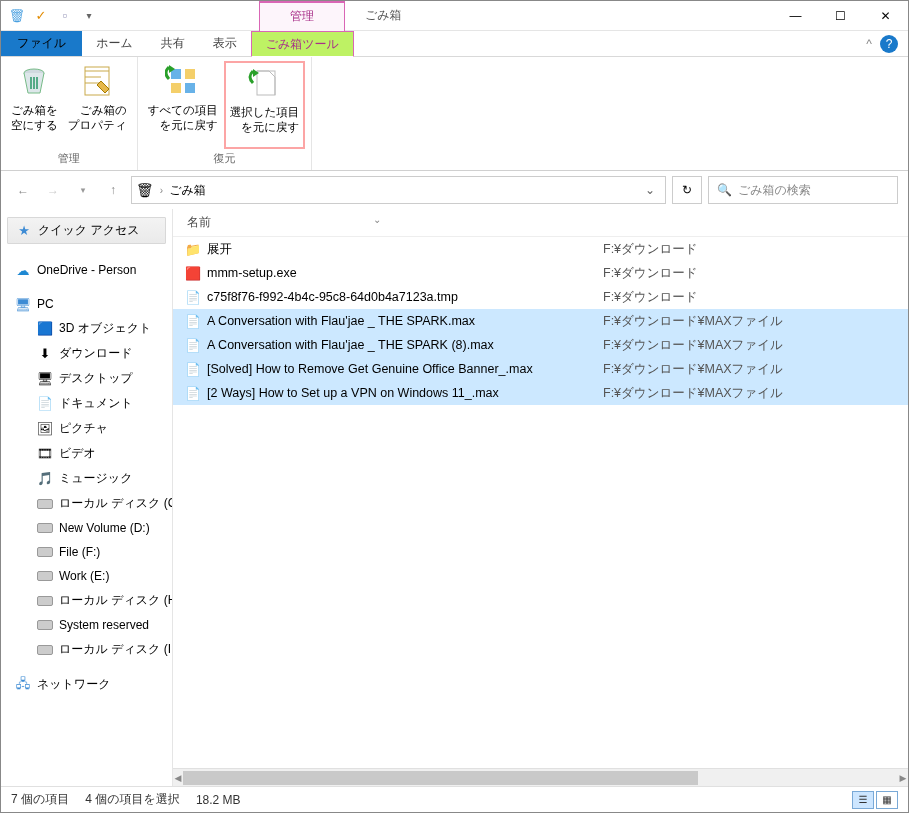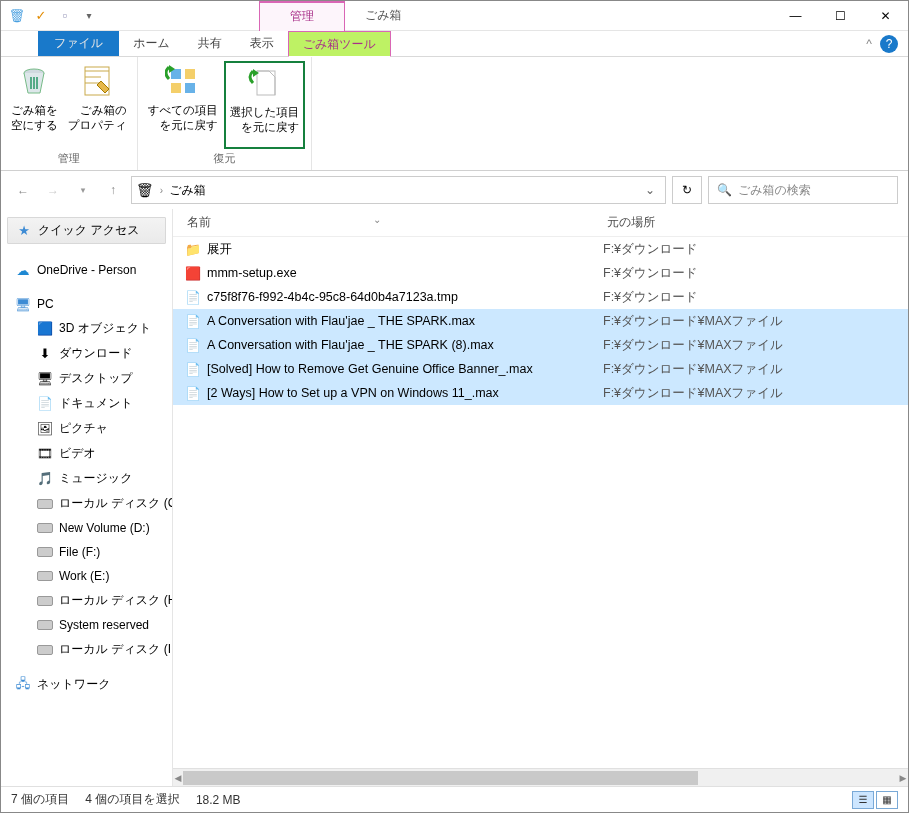--- a/index.html
+++ b/index.html
@@ -10,33 +10,33 @@
   .titlebar-left { display: flex; align-items: center; gap: 4px; padding-left: 6px; }
   .qat-icon { width: 20px; height: 20px; display: flex; align-items: center; justify-content: center; font-size: 13px; }
   .title-tab { height: 30px; padding: 0 30px; display: flex; align-items: center; border-left: 1px solid #d966b5; border-right: 1px solid #d966b5; border-top: 2px solid #d966b5; background: #fdf5fb; color: #a83089; margin-left: 160px; }
   .title-text { padding: 0 20px; color: #555; }
   .win-controls { margin-left: auto; display: flex; }
   .win-btn { width: 45px; height: 30px; display: flex; align-items: center; justify-content: center; font-size: 12px; }
   
   
   .ribbon-tabs { height: 26px; display: flex; align-items: stretch; background: #fff; border-bottom: 1px solid #d9d9d9; }
   .ribbon-tab { padding: 0 14px; display: flex; align-items: center; color: #444; font-size: 12px; }
-  .ribbon-tab.file { background: #1979ca; color: #e5e5e5; padding: 0 16px; margin-left: 37px; }
+  .ribbon-tab.file { background: #1979ca; color: #000000; padding: 0 16px; }
   .ribbon-tab.active { border: 1px solid #d966b5; border-bottom: 1px solid #fff; margin-bottom: -1px; background: #bef264; color: #a83089; }
   .ribbon-right { margin-left: auto; display: flex; align-items: center; gap: 8px; padding-right: 10px; }
   .help-icon { width: 18px; height: 18px; border-radius: 50%; background: #1979ca; color: #fff; display: flex; align-items: center; justify-content: center; font-size: 12px; }
   
   
   .ribbon { height: 114px; display: flex; background: #fff; border-bottom: 1px solid #d0d0d0; }
   .ribbon-group { display: flex; flex-direction: column; align-items: center; border-right: 1px solid #e5e5e5; padding: 4px 6px 2px; }
   .ribbon-group-body { display: flex; flex: 1; align-items: flex-start; gap: 2px; }
   .ribbon-btn { display: flex; flex-direction: column; align-items: center; justify-content: flex-start; padding: 2px 4px; font-size: 11.5px; line-height: 1.3; text-align: right; height: 88px; }
   .ribbon-btn-icon { width: 36px; height: 36px; display: flex; align-items: center; justify-content: center; margin-bottom: 4px; }
   .ribbon-group-label { font-size: 11px; color: #666; padding: 2px 0; }
-  .ribbon-btn.highlighted { border: 2px solid #15803d; }
+  .ribbon-btn.highlighted { border: 2px solid #fca5a5; }
   
   
   .addressbar { height: 38px; display: flex; align-items: center; padding: 4px 10px; gap: 6px; }
   .nav-btn { width: 24px; height: 24px; display: flex; align-items: center; justify-content: center; color: #888; }
   .addr-box { flex: 1; height: 28px; border: 1px solid #ccc; display: flex; align-items: center; padding: 0 4px; gap: 6px; }
   .addr-box .crumb { display: flex; align-items: center; gap: 4px; }
   .addr-caret { margin-left: auto; color: #666; padding: 0 6px; }
   .refresh-btn { width: 30px; height: 28px; border: 1px solid #ccc; display: flex; align-items: center; justify-content: center; }
   .search-box { width: 190px; height: 28px; border: 1px solid #ccc; display: flex; align-items: center; padding: 0 8px; gap: 6px; color: #888; }
   
@@ -280,21 +280,20 @@
       <span>ネットワーク</span>
     </div>
   </div>
 
   <div class="content">
     <div class="cols">
       <div class="col-name">
           <span>名前</span>
           <span class="sort-caret">⌄</span>
         </div>
-      <div class="col-loc">元の場所</div>
     </div>
     <div class="rows" id="file-rows">
         <div class="row">
           <div class="cell-name">
             <span class="file-icon">📁</span>
             <span>展开</span>
           </div>
           <div class="cell-loc">F:¥ダウンロード</div>
         </div>
         <div class="row">

